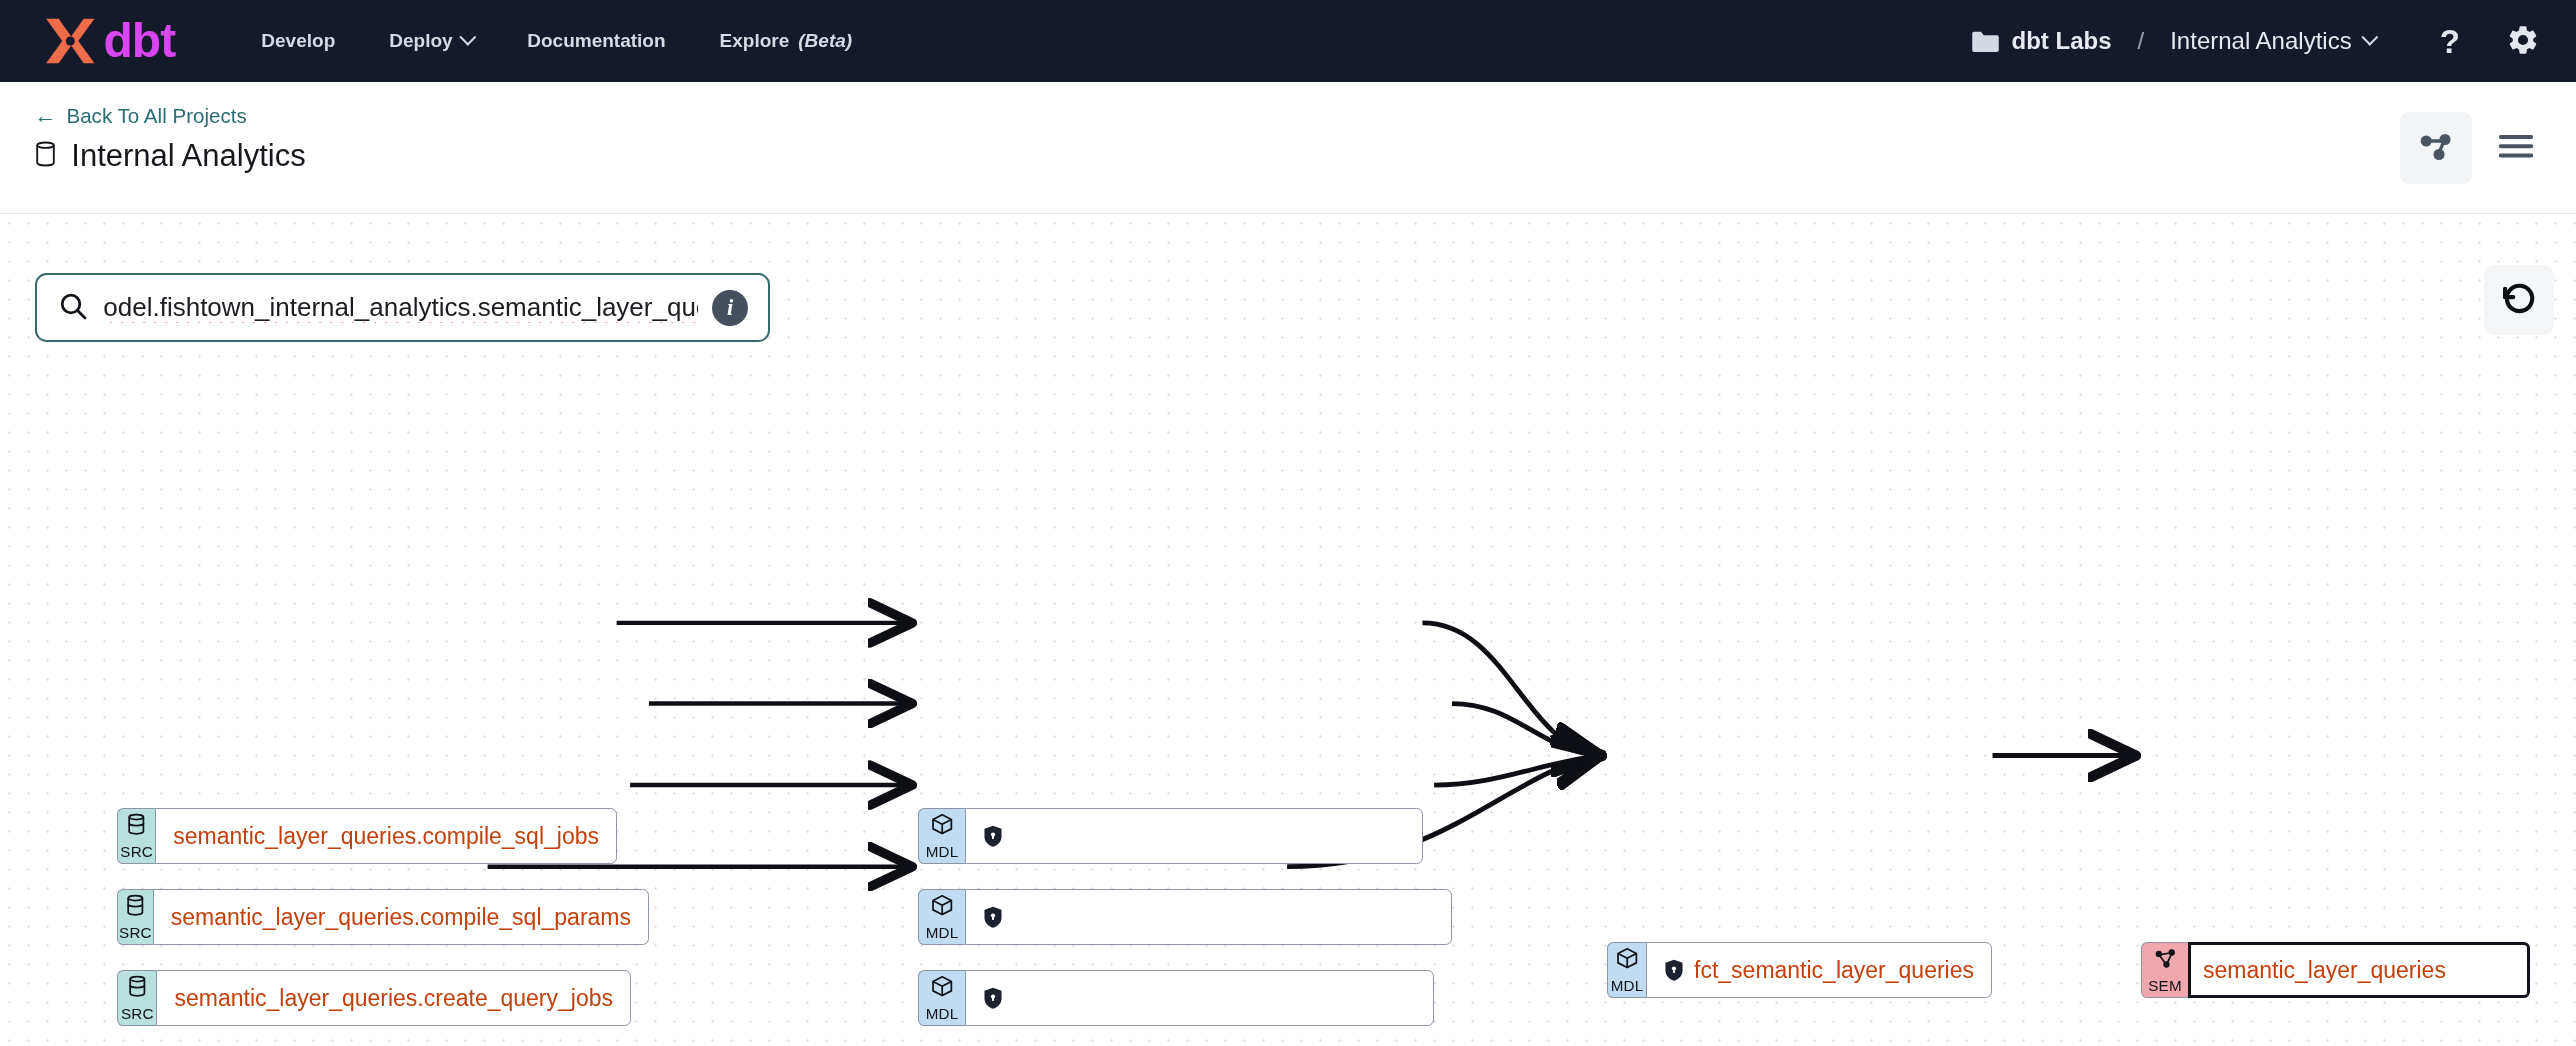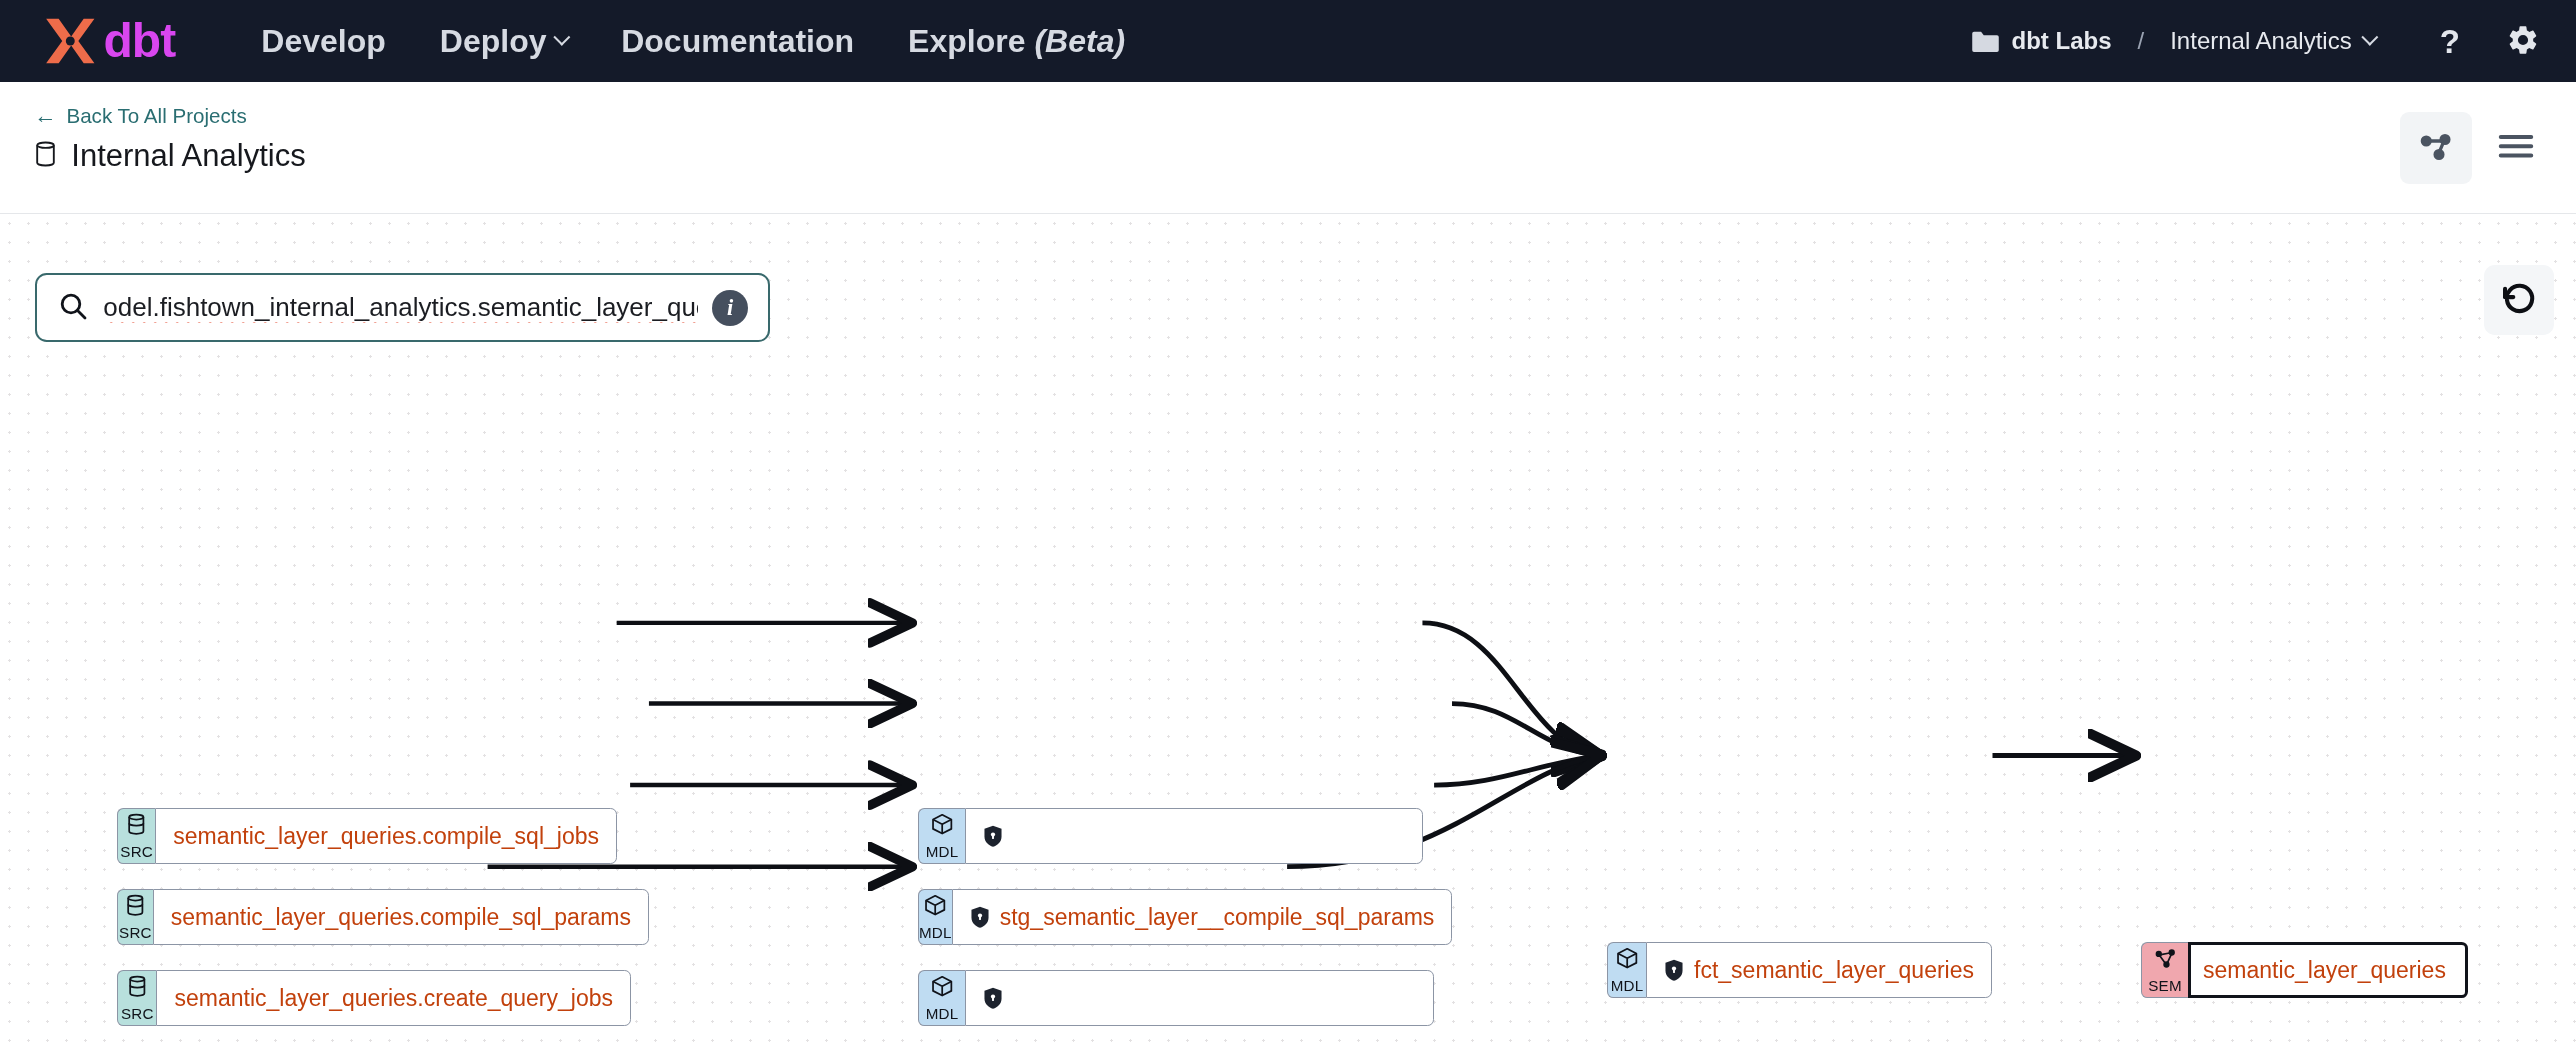--- a/index.html
+++ b/index.html
@@ -19,21 +19,21 @@
     display: flex; align-items: center;
   }
   #logo-wrap { display: flex; align-items: center; margin-left: 39px; }
   #logo-mark { width: 59px; height: 56px; }
   #logo-text {
     color: #d946ef; font-size: 48px; font-weight: 700;
     letter-spacing: -0.9px; margin-left: 5.4px; line-height: 1;
   }
   #nav-links { display: flex; align-items: center; margin-left: 59px; gap: 0; }
   .nav-link {
-    color: #d6dae2; font-size: 32px; font-weight: 700;
+    color: #d6dae2; font-size: 19px; font-weight: 700;
     padding: 0 27px; white-space: nowrap;
     display: flex; align-items: center; gap: 9px; cursor: pointer;
   }
   .nav-link .beta { font-style: italic; font-weight: 700; }
   .chev {
     display: inline-block; width: 11.7px; height: 11.7px;
     border-right: 2.7px solid #d6dae2; border-bottom: 2.7px solid #d6dae2;
     transform: rotate(45deg) translate(-2.7px,-2.7px);
   }
   #nav-right {
@@ -384,21 +384,20 @@
         <span class="b-text">MDL</span>
       </div>
       <div class="node-body">
         <span class="shield-icon">
           <svg width="20" height="22.4" viewBox="0 0 18 21" fill="#1d232e">
             <path d="M9 0.6 17 3.4v7.3c0 5-3.6 8.3-8 9.7-4.4-1.4-8-4.7-8-9.7V3.4Z"></path>
             <circle cx="9" cy="9" r="2" fill="#fff"></circle>
               <rect x="8.1" y="9.6" width="1.8" height="3.6" rx="0.8" fill="#fff"></rect>
           </svg>
         </span>
-        <span class="node-label">stg_semantic_layer__compile_sql_params</span>
       </div>
     </div>
 
     <div class="node" style="left:918px; top:756px; width:516px;">
       <div class="node-badge badge-mdl">
         <span class="b-icon">
           <svg width="22.4" height="22.4" viewBox="0 0 22 22" fill="none" stroke="#10131a" stroke-width="1.7" stroke-linejoin="round">
             <path d="M11 1.8 20 6.4v9.2L11 20.2 2 15.6V6.4Z"></path>
               <path d="M2 6.4 11 11l9-4.6M11 11v9.2"></path>
           </svg>
@@ -431,21 +430,21 @@
           <svg width="20" height="22.4" viewBox="0 0 18 21" fill="#1d232e">
             <path d="M9 0.6 17 3.4v7.3c0 5-3.6 8.3-8 9.7-4.4-1.4-8-4.7-8-9.7V3.4Z"></path>
             <circle cx="9" cy="9" r="2" fill="#fff"></circle>
               <rect x="8.1" y="9.6" width="1.8" height="3.6" rx="0.8" fill="#fff"></rect>
           </svg>
         </span>
         <span class="node-label">fct_semantic_layer_queries</span>
       </div>
     </div>
 
-    <div class="node selected" style="left:2141px; top:728px; width:327px;">
+    <div class="node selected" style="left:2141px; top:728px; width:389px;">
       <div class="node-badge badge-sem">
         <span class="b-icon">
           <svg width="23" height="21.5" viewBox="0 0 24 22" fill="none" stroke="#10131a" stroke-width="1.8">
             <circle cx="5" cy="6" r="2.4" fill="#10131a"></circle>
             <circle cx="18.5" cy="4.5" r="2.4" fill="#10131a"></circle>
             <circle cx="13" cy="17" r="2.4" fill="#10131a"></circle>
             <path d="M7.3 6.6 16.2 5M17.9 6.8 14.2 14.7M6.2 8.1 11.4 15.2"></path>
           </svg>
         </span>
         <span class="b-text">SEM</span>

